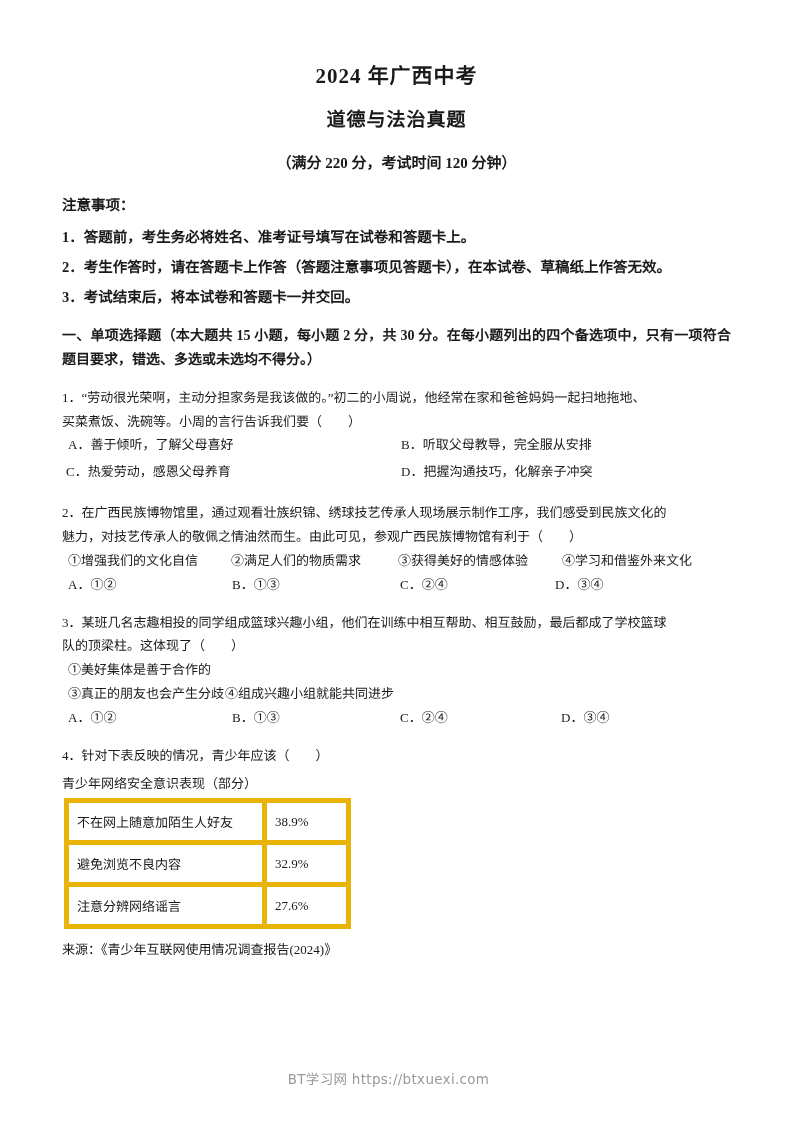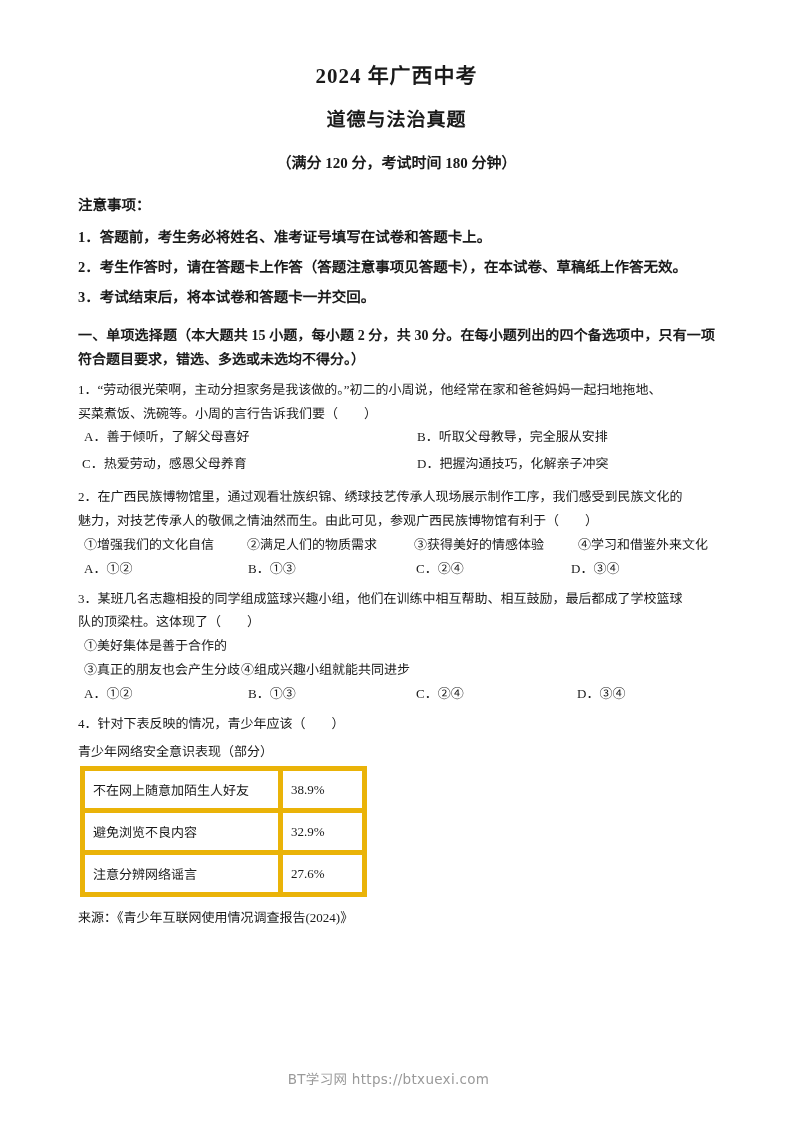--- a/index.html
+++ b/index.html
@@ -15,21 +15,21 @@
     font-family: "Liberation Serif", "DejaVu Serif", serif;
     color: #1a1a1a;
     overflow: hidden;
   }
   .page {
     position: absolute;
     left: 0; top: 0;
     width: 793px;
     height: 1122px;
     box-sizing: border-box;
-    padding: 0 78px;
+    padding: 0 62px;
   }
 
   
   .doc-title {
     text-align: center;
     font-size: 21px;
     font-weight: bold;
     letter-spacing: 1px;
     margin: 0;
     padding-top: 65px;
@@ -75,21 +75,21 @@
   .section-heading {
     font-size: 14px;
     font-weight: bold;
     line-height: 1.72;
     margin: 14px 0 6px 0;
     text-align: justify;
   }
 
   
   .question {
-    margin-top: 6px;
+    margin-top: 14px;
   }
   .q-stem {
     font-size: 13px;
     line-height: 1.82;
     margin: 0;
     text-align: justify;
   }
   .q-statements {
     font-size: 13px;
     line-height: 1.82;
@@ -157,21 +157,21 @@
     letter-spacing: 0.3px;
   }
 </style>
 </head>
 <body>
 
 <div class="page">
 
   <h1 class="doc-title">2024 年广西中考</h1>
   <h2 class="doc-subtitle">道德与法治真题</h2>
-  <p class="doc-score-line">（满分 120 分，考试时间 180 分钟）</p>
+  <p class="doc-score-line">（满分 220 分，考试时间 120 分钟）</p>
 
   <div class="notice">
     <p class="notice-heading">注意事项：</p>
     <p class="notice-item">1．答题前，考生务必将姓名、准考证号填写在试卷和答题卡上。</p>
     <p class="notice-item">2．考生作答时，请在答题卡上作答（答题注意事项见答题卡），在本试卷、草稿纸上作答无效。</p>
     <p class="notice-item">3．考试结束后，将本试卷和答题卡一并交回。</p>
   </div>
 
   <p class="section-heading">一、单项选择题（本大题共 15 小题，每小题 2 分，共 30 分。在每小题列出的四个备选项中，只有一项符合题目要求，错选、多选或未选均不得分。）</p>
 

